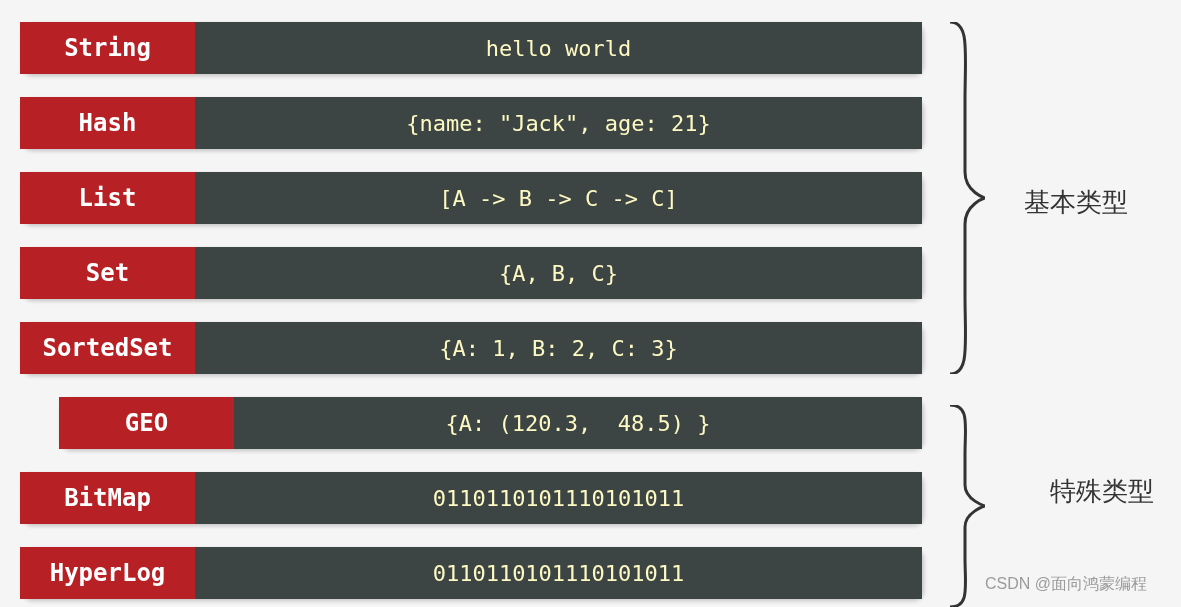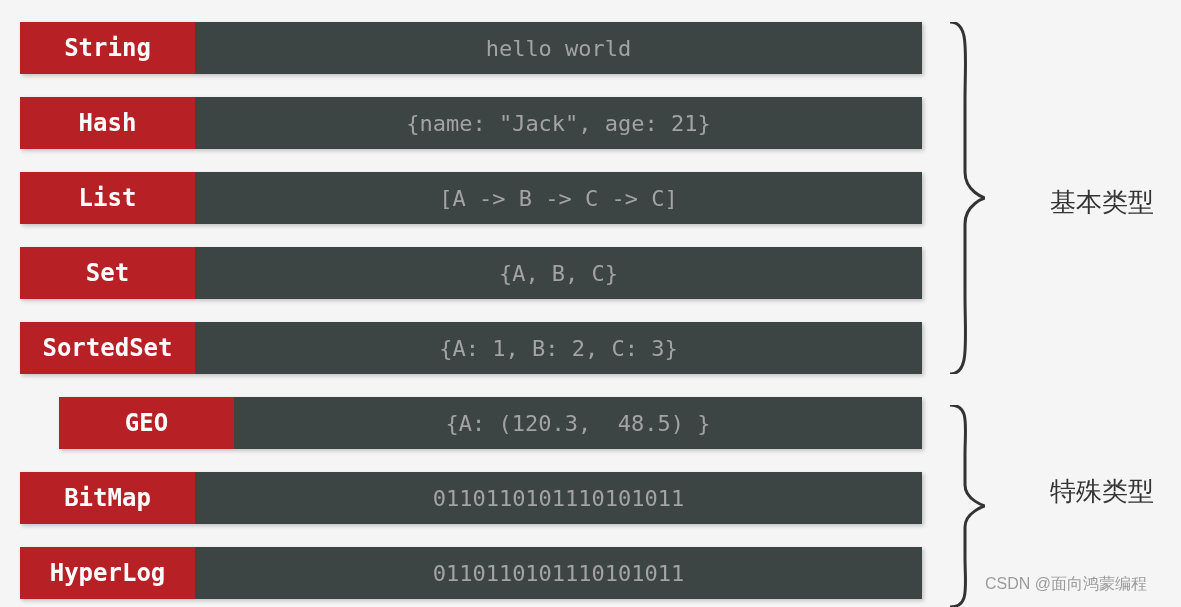--- a/index.html
+++ b/index.html
@@ -14,36 +14,37 @@
     position: absolute;
     left: 20px;
     top: 22px;
     width: 902px;
   }
   .row {
     display: flex;
     height: 52px;
     margin-bottom: 23px;
     box-shadow: 2px 2px 4px rgba(0,0,0,0.2);
+    border-radius: 10px;
   }
   .type-label {
     width: 175px;
     flex: 0 0 175px;
     background: #b72125;
     color: #ffffff;
     font-weight: bold;
     font-size: 24px;
     display: flex;
     align-items: center;
     justify-content: center;
   }
   .value-cell {
     flex: 1;
     background: #3c4543;
-    color: #a3a3a3;
+    color: #fef9c3;
     font-size: 22px;
     display: flex;
     align-items: center;
     justify-content: center;
     white-space: pre;
   }
   .brace {
     position: absolute;
     width: 40px;
   }
@@ -114,21 +115,21 @@
   <svg viewBox="0 0 40 352" width="40" height="352">
     <path d="M5,0
              C25,0 20,30 20,80
              L20,150
              C20,170 40,176 40,176
              C40,176 20,182 20,202
              L20,272
              C20,322 25,352 5,352" stroke="#333" stroke-width="3" fill="none"></path>
   </svg>
 </div>
-<div class="group-label" style="left:1050px; top:185px;">基本类型</div>
+<div class="group-label" style="left:1024px; top:185px;">基本类型</div>
 
 <div class="brace" style="left:945px; top:405px; height:202px;">
   <svg viewBox="0 0 40 202" width="40" height="202">
     <path d="M5,0
              C25,0 20,20 20,50
              L20,80
              C20,95 40,101 40,101
              C40,101 20,107 20,122
              L20,152
              C20,182 25,202 5,202" stroke="#333" stroke-width="3" fill="none"></path>

